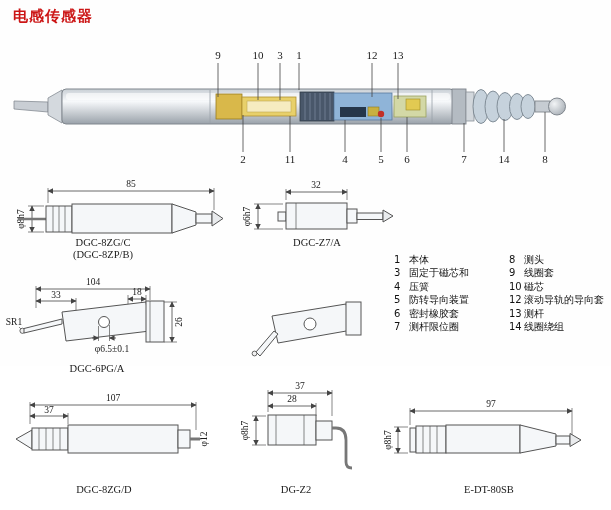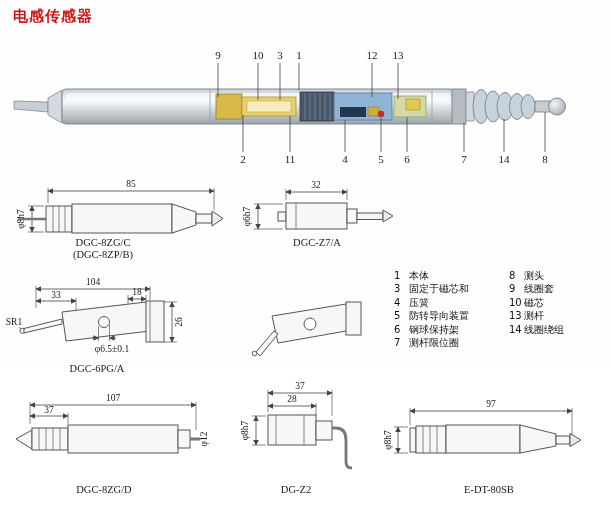--- a/index.html
+++ b/index.html
@@ -9,21 +9,21 @@
   .title{position:absolute;left:13px;top:7px;font-size:15px;font-weight:bold;color:#cc1616;letter-spacing:1px;font-family:"DejaVu Sans",sans-serif}
   svg{position:absolute;left:0;top:0}
   svg text{font-family:"Liberation Serif",serif;fill:#1a1a1a}
   .dim{font-size:9.5px;text-anchor:middle}
   .mlbl{font-size:10.5px;text-anchor:middle}
   .num{font-size:11px;text-anchor:middle}
   .thin{stroke:#555;stroke-width:0.7}
   .dimline{stroke:#444;stroke-width:0.8}
   .outline{fill:#f5f7f9;stroke:#555;stroke-width:1}
   .legend{position:absolute;top:253px;left:0;width:611px;font-size:10px;color:#111;font-family:"DejaVu Sans",sans-serif}
-  .lcol{position:absolute;top:16px}
+  .lcol{position:absolute;top:0}
   .lcol1{left:394px;width:114px}
   .lcol2{left:509px;width:100px}
   .lrow{height:13.4px;line-height:13.4px;white-space:nowrap}
   .ln{display:inline-block;min-width:15px}
 </style>
 </head>
 <body>
 
 <div class="page">
   <div class="title">电感传感器</div>
@@ -255,24 +255,25 @@
       <text class="mlbl" x="489" y="493">E-DT-80SB</text>
     </g>
   </svg>
 
   <div class="legend">
     <div class="lcol lcol1">
       <div class="lrow"><span class="ln">1</span><span class="lt">本体</span></div>
       <div class="lrow"><span class="ln">3</span><span class="lt">固定于磁芯和</span></div>
       <div class="lrow"><span class="ln">4</span><span class="lt">压簧</span></div>
       <div class="lrow"><span class="ln">5</span><span class="lt">防转导向装置</span></div>
-      <div class="lrow"><span class="ln">6</span><span class="lt">钢球保持架</span></div>
+      <div class="lrow"><span class="ln">6</span><span class="lt">密封橡胶套</span></div>
       <div class="lrow"><span class="ln">7</span><span class="lt">测杆限位圈</span></div>
     </div>
     <div class="lcol lcol2">
       <div class="lrow"><span class="ln">8</span><span class="lt">测头</span></div>
       <div class="lrow"><span class="ln">9</span><span class="lt">线圈套</span></div>
       <div class="lrow"><span class="ln">10</span><span class="lt">磁芯</span></div>
+      <div class="lrow"><span class="ln">12</span><span class="lt">滚动导轨的导向套</span></div>
       <div class="lrow"><span class="ln">13</span><span class="lt">测杆</span></div>
       <div class="lrow"><span class="ln">14</span><span class="lt">线圈绕组</span></div>
     </div>
   </div>
 </div>
 
 </body></html>

